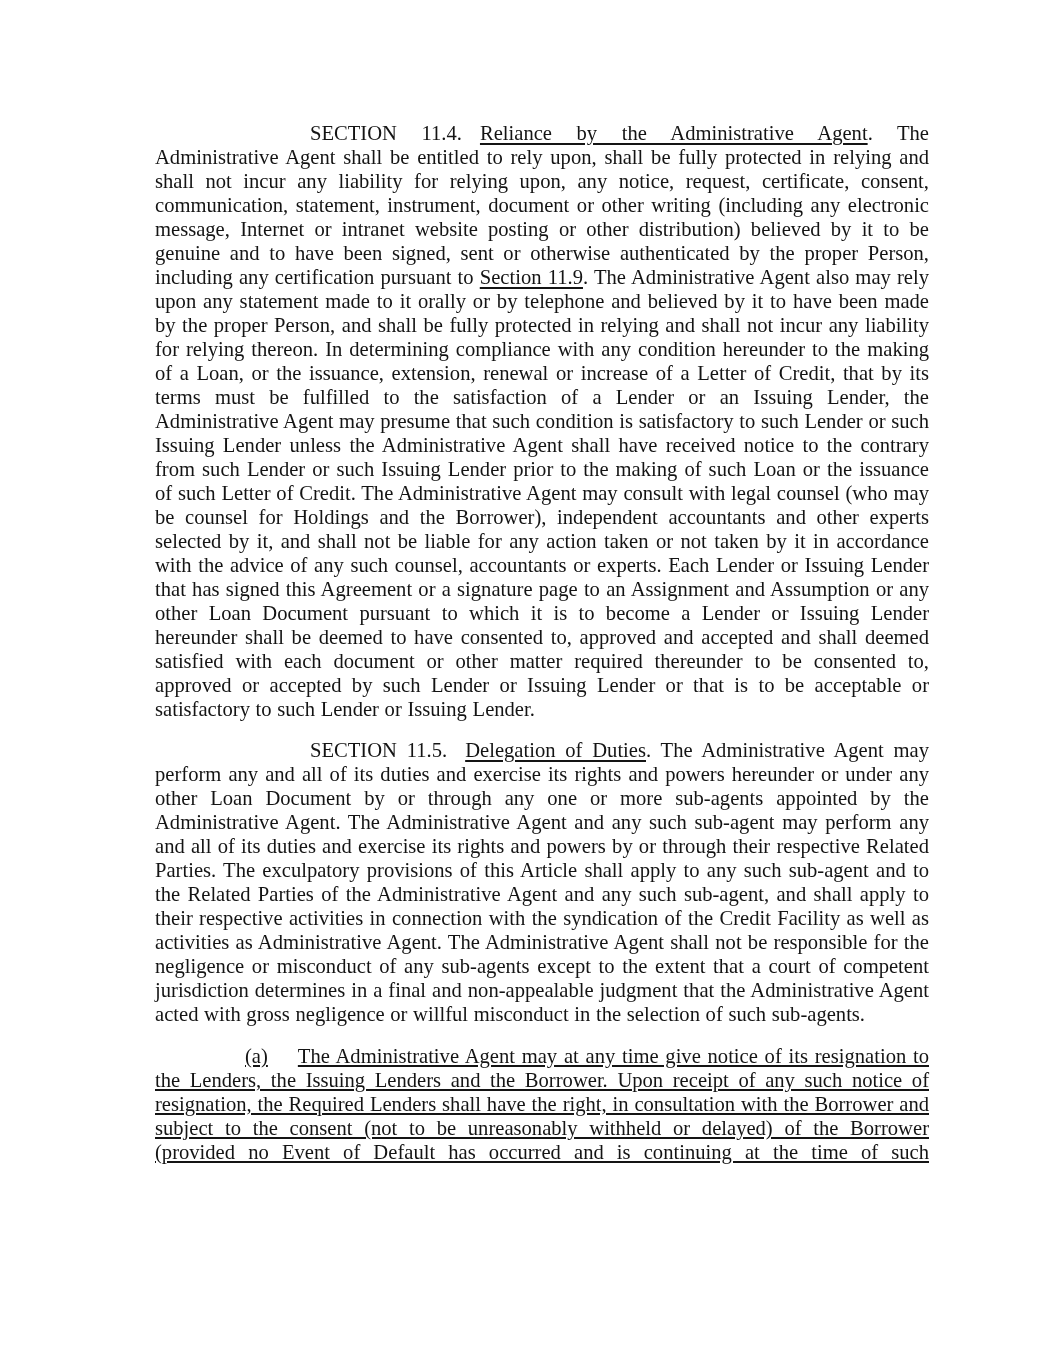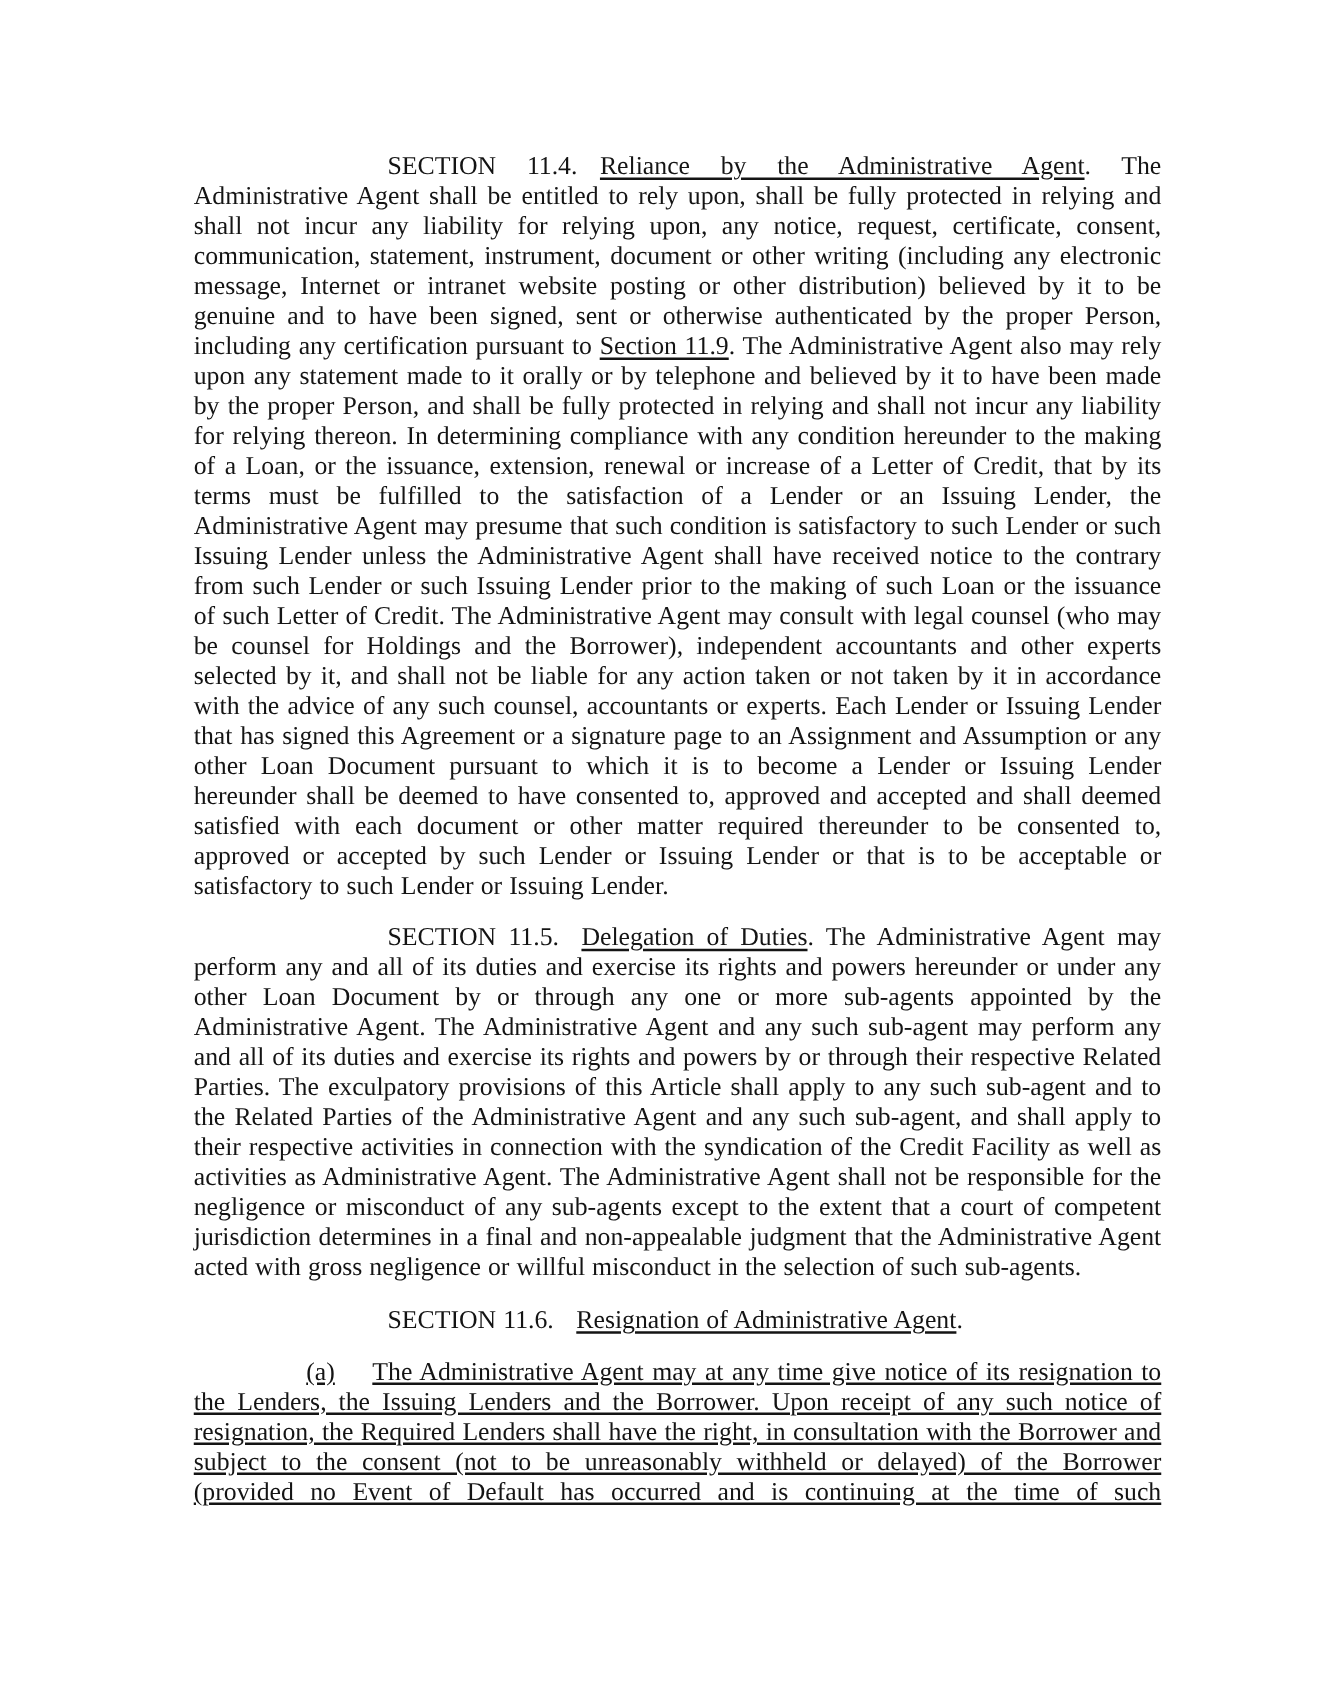--- a/index.html
+++ b/index.html
@@ -35,18 +35,17 @@
 </head>
 <body>
 
 <div class="page">
   <div class="content">
 
     <p class="para section-para"><span>SECTION 11.4.</span><span class="tab"></span><span class="u">Reliance by the Administrative Agent</span><span>.</span><span>  The Administrative Agent shall be entitled to rely upon, shall be fully protected in relying and shall not incur any liability for relying upon, any notice, request, certificate, consent, communication, statement, instrument, document or other writing (including any electronic message, Internet or intranet website posting or other distribution) believed by it to be genuine and to have been signed, sent or otherwise authenticated by the proper Person, including any certification pursuant to </span><span class="u">Section 11.9</span><span>.  The Administrative Agent also may rely upon any statement made to it orally or by telephone and believed by it to have been made by the proper Person, and shall be fully protected in relying and shall not incur any liability for relying thereon.  In determining compliance with any condition hereunder to the making of a Loan, or the issuance, extension, renewal or increase of a Letter of Credit, that by its terms must be fulfilled to the satisfaction of a Lender or an Issuing Lender, the Administrative Agent may presume that such condition is satisfactory to such Lender or such Issuing Lender unless the Administrative Agent shall have received notice to the contrary from such Lender or such Issuing Lender prior to the making of such Loan or the issuance of such Letter of Credit.  The Administrative Agent may consult with legal counsel (who may be counsel for Holdings and the Borrower), independent accountants and other experts selected by it, and shall not be liable for any action taken or not taken by it in accordance with the advice of any such counsel, accountants or experts.  Each Lender or Issuing Lender that has signed this Agreement or a signature page to an Assignment and Assumption or any other Loan Document pursuant to which it is to become a Lender or Issuing Lender hereunder shall be deemed to have consented to, approved and accepted and shall deemed satisfied with each document or other matter required thereunder to be consented to, approved or accepted by such Lender or Issuing Lender or that is to be acceptable or satisfactory to such Lender or Issuing Lender.</span></p>
 
     <p class="para section-para mb18"><span>SECTION 11.5.</span><span class="tab"></span><span class="u">Delegation of Duties</span><span>.</span><span>  The Administrative Agent may perform any and all of its duties and exercise its rights and powers hereunder or under any other Loan Document by or through any one or more sub-agents appointed by the Administrative Agent.  The Administrative Agent and any such sub-agent may perform any and all of its duties and exercise its rights and powers by or through their respective Related Parties.  The exculpatory provisions of this Article shall apply to any such sub-agent and to the Related Parties of the Administrative Agent and any such sub-agent, and shall apply to their respective activities in connection with the syndication of the Credit Facility as well as activities as Administrative Agent.  The Administrative Agent shall not be responsible for the negligence or misconduct of any sub-agents except to the extent that a court of competent jurisdiction determines in a final and non-appealable judgment that the Administrative Agent acted with gross negligence or willful misconduct in the selection of such sub-agents.</span></p>
 
-    <p class="para heading-para mb18"><span>SECTION 11.6.</span><span class="tab"></span><span class="u">Resignation of Administrative Agent</span><span>.</span></p>
 
     <p class="para sub-para"><span>(a)</span><span class="tab-a"></span><span>The Administrative Agent may at any time give notice of its resignation to the Lenders, the Issuing Lenders and the Borrower.  Upon receipt of any such notice of resignation, the Required Lenders shall have the right, in consultation with the Borrower and subject to the consent (not to be unreasonably withheld or delayed) of the Borrower (provided no Event of Default has occurred and is continuing at the time of such</span></p>
 
   </div>
 </div>
 
 </body></html>

